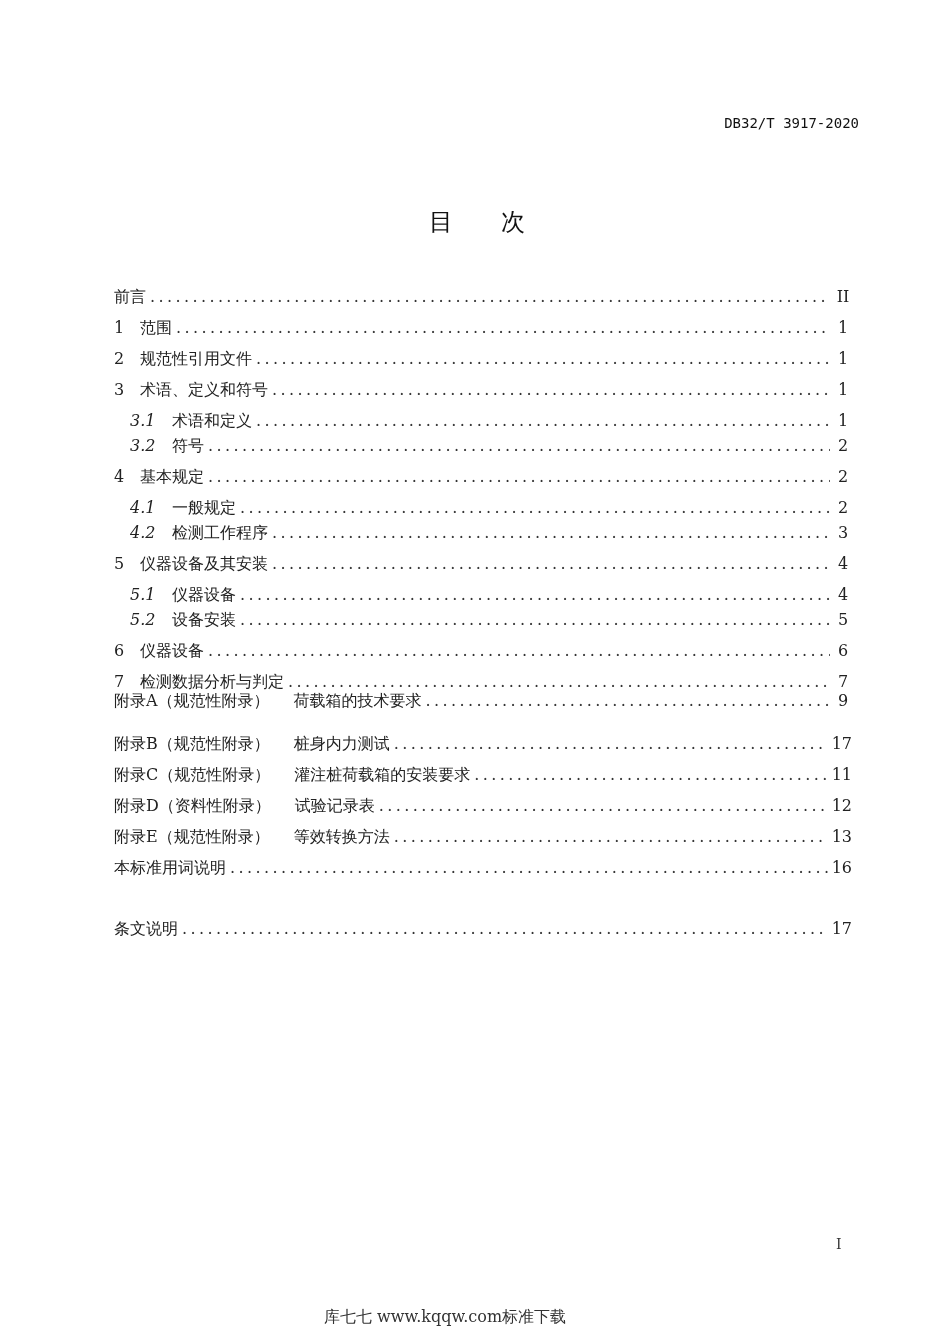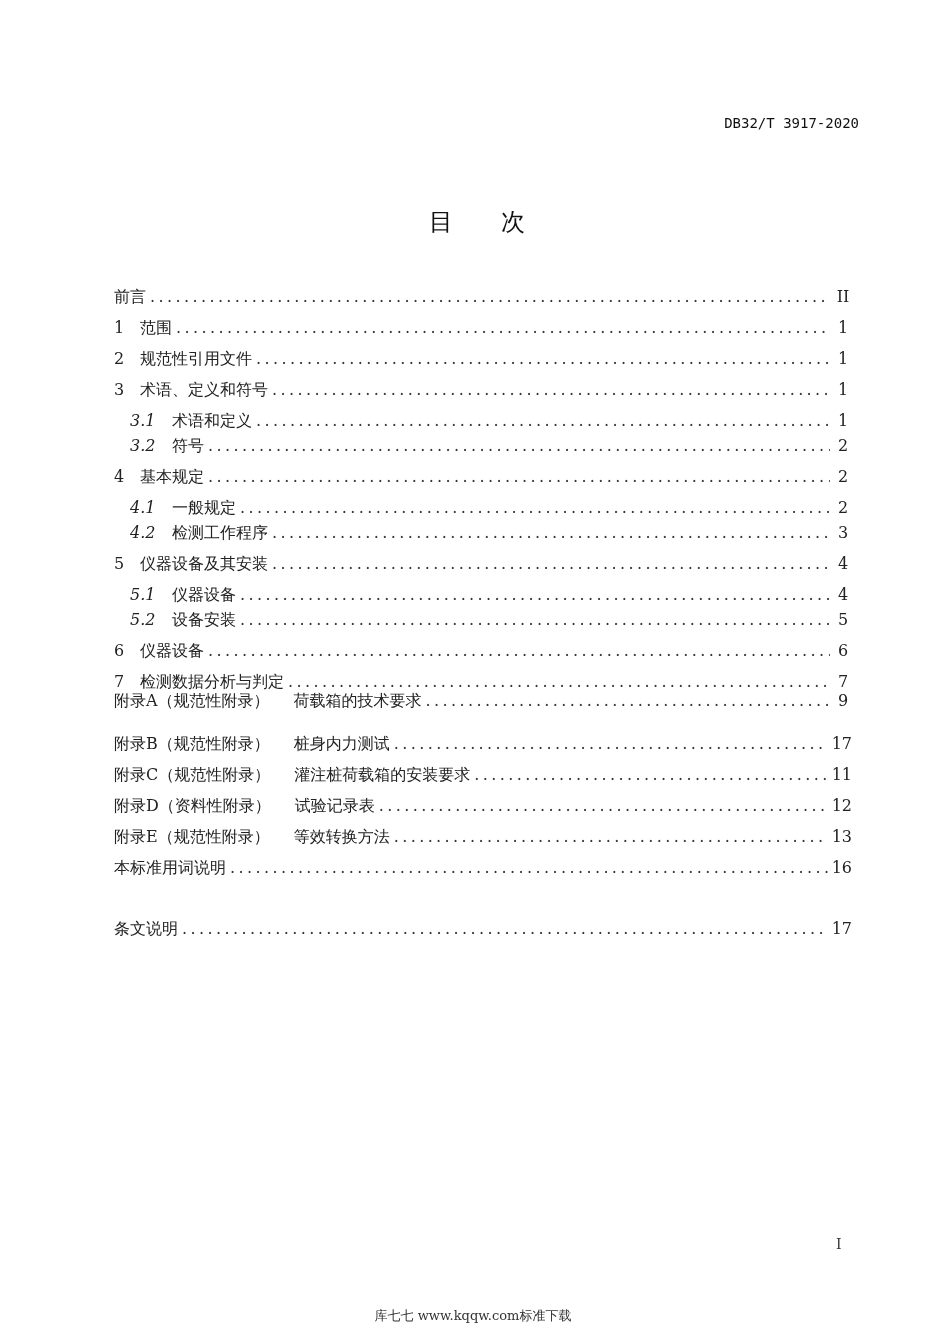--- a/index.html
+++ b/index.html
@@ -34,21 +34,21 @@
     }
     .toc-dots::after {
       content: "................................................................................................................................................";
     }
     .toc-page { display: inline-block; min-width: 18px; text-align: center; }
     .page-number {
       position: absolute; top: 1236px; left: 836px; font-size: 14px; color: #333;
     }
     .watermark {
       position: absolute; top: 1307px; left: 0; width: 890px; text-align: center;
-      font-size: 13px; color: #333; margin-left: 28px;
+      font-size: 16px; color: #333;
     }
   </style>
 </head>
 <body>
 
 <div class="doc-code">DB32/T 3917-2020</div>
 <div class="page-title">目次</div>
 
 <div class="toc">
 

